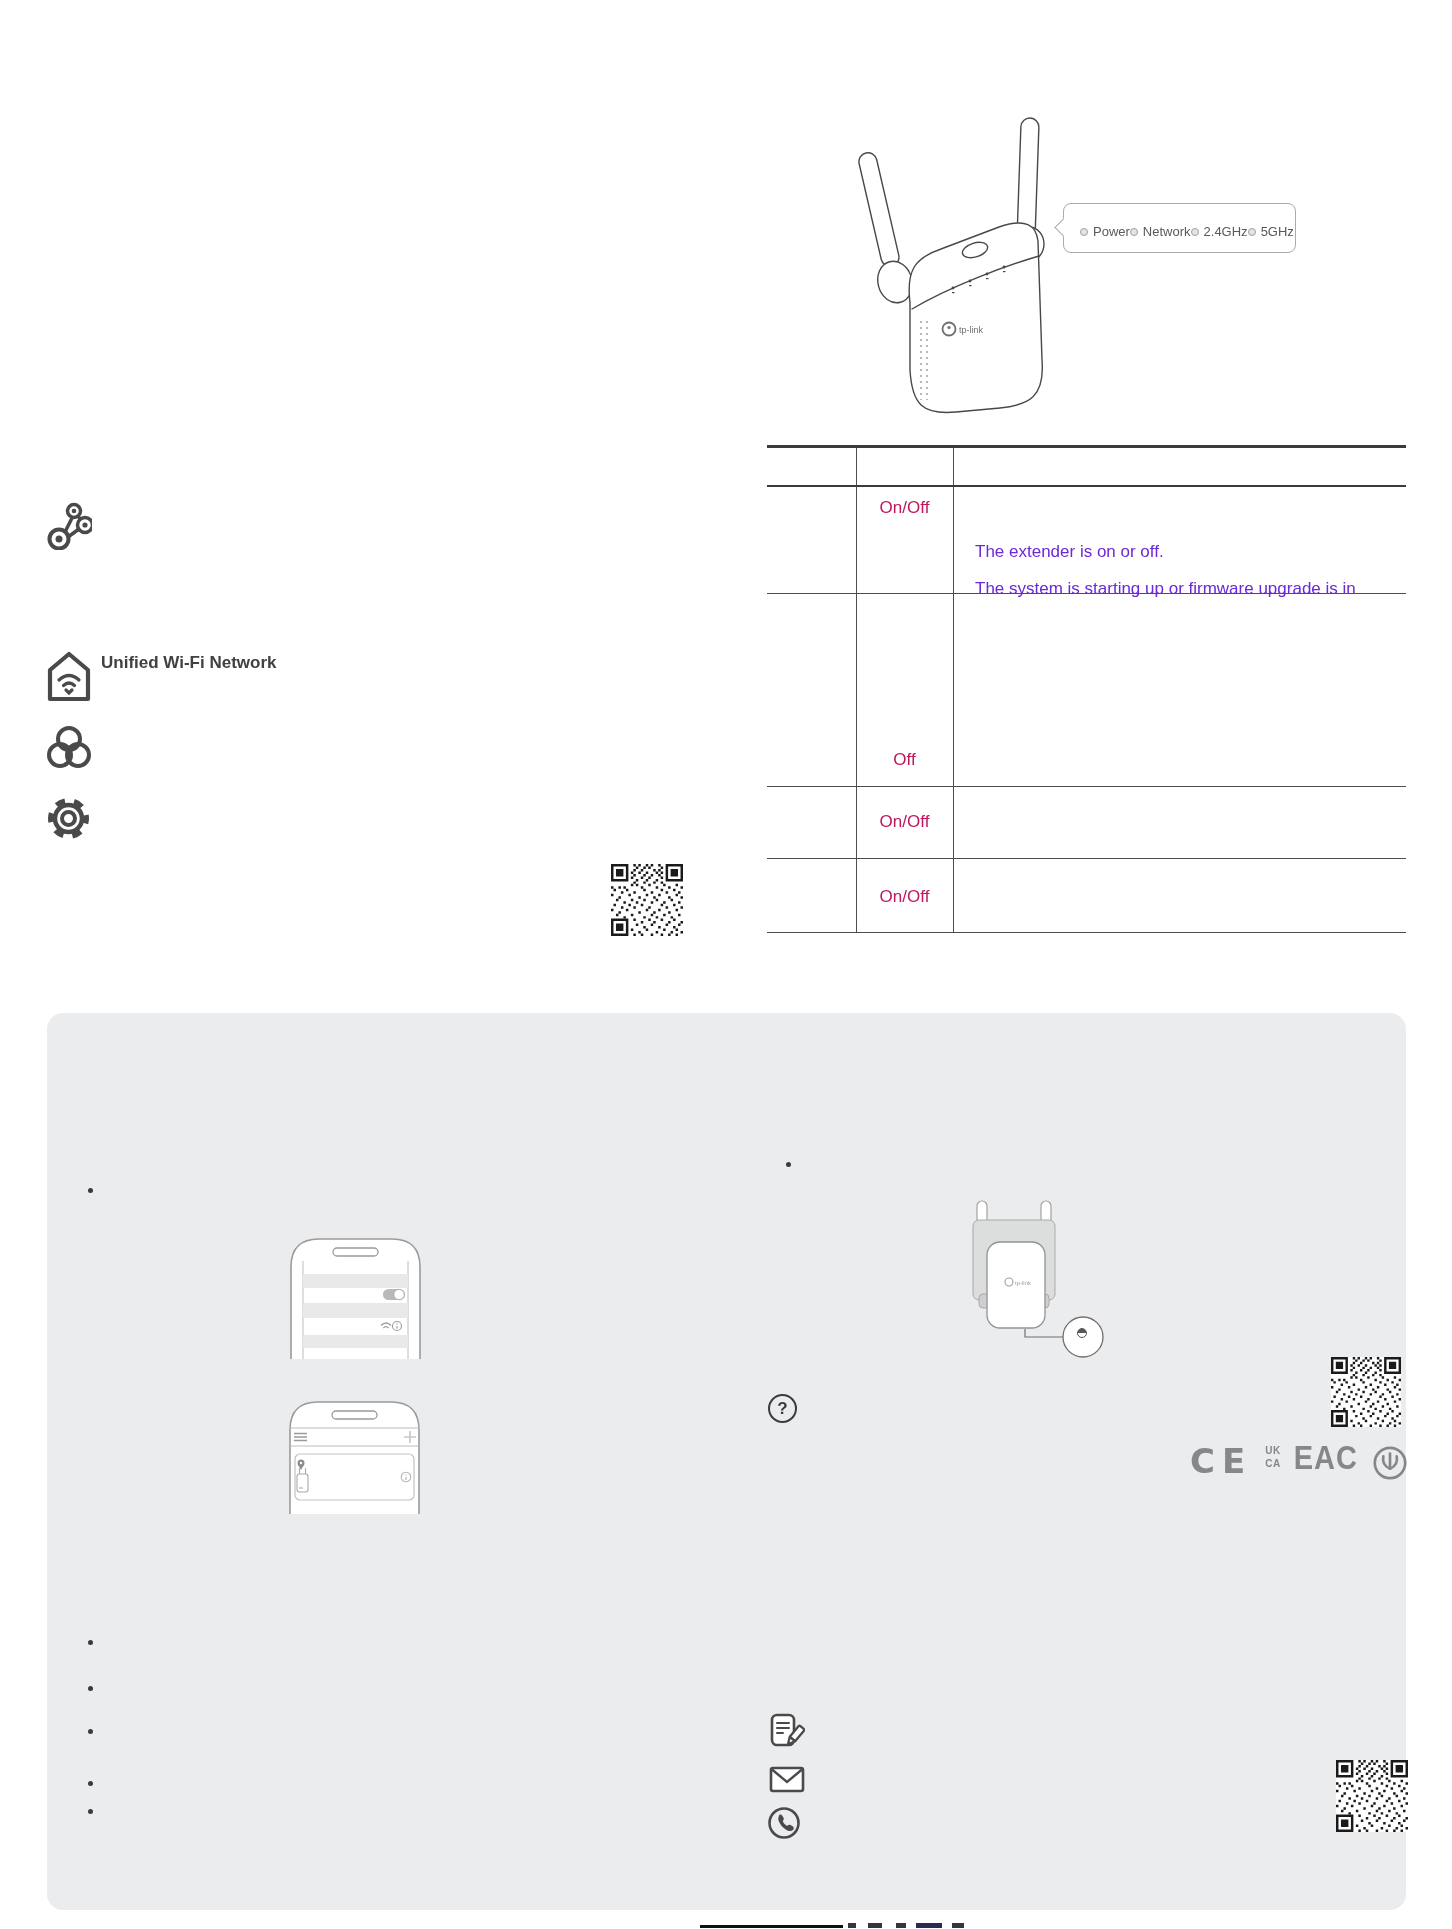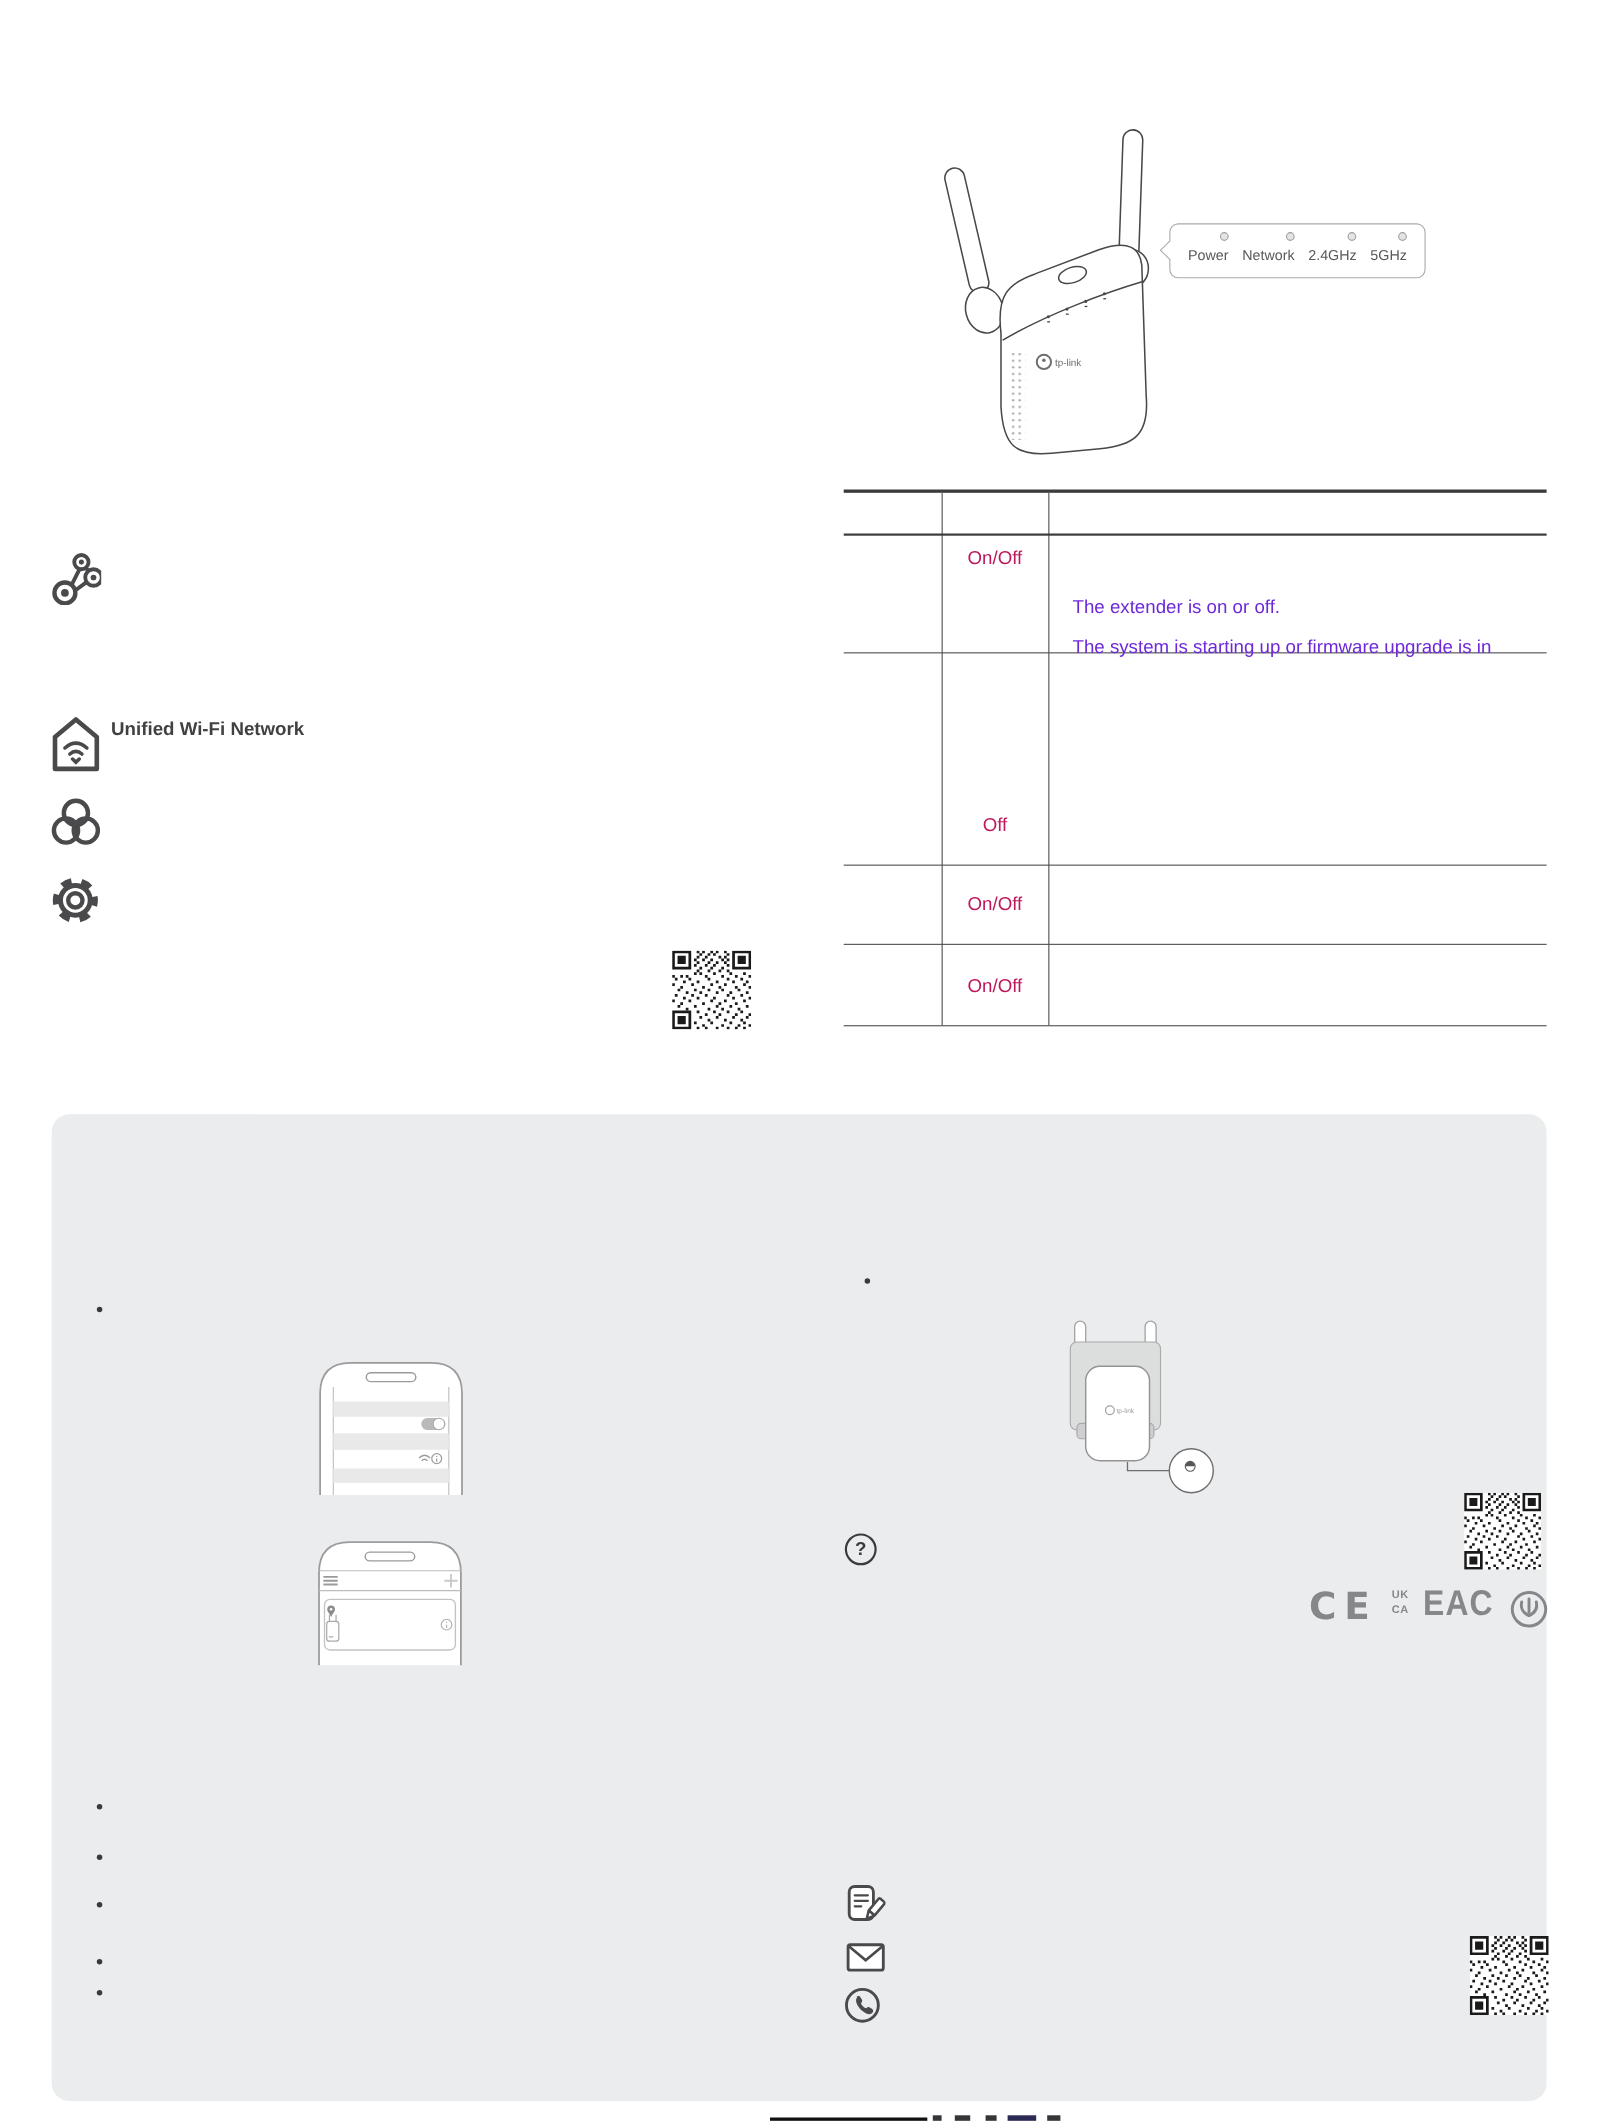--- a/index.html
+++ b/index.html
@@ -6,21 +6,21 @@
   #page{position:relative;width:1452px;height:1929px;background:#fff;overflow:hidden;
         font-family:"Liberation Sans","DejaVu Sans",sans-serif;color:#565759;}
   .abs{position:absolute;}
 
   
   .callout{position:absolute;left:1063px;top:203px;width:233px;height:50px;background:#fff;
            border:1px solid #a9abad;border-radius:8px;box-sizing:border-box;
            display:flex;justify-content:space-between;padding:7px 16px 0 16px;}
   .callout-notch{position:absolute;left:-7px;top:17px;width:12px;height:12px;background:#fff;
            border-left:1px solid #a9abad;border-bottom:1px solid #a9abad;transform:rotate(45deg);}
-  .led-item{display:flex;flex-direction:column;align-items:flex-end;gap:5px;}
+  .led-item{display:flex;flex-direction:row;align-items:center;gap:5px;}
   .led-dot{width:8px;height:8px;border-radius:50%;background:#e4e4e5;border:1px solid #9e9fa1;box-sizing:border-box;}
   .led-label{font-size:13px;color:#58595b;white-space:nowrap;}
 
   
   .ledtbl{position:absolute;left:767px;top:445px;width:639px;height:488px;
           border-top:3px solid #3b3b3c;border-bottom:1px solid #4d4d4f;box-sizing:border-box;}
   .tv{position:absolute;top:0;bottom:0;width:1px;background:#4d4d4f;}
   .th-line{position:absolute;left:0;right:0;top:37px;height:2px;background:#3b3b3c;}
   .tr-line{position:absolute;left:0;right:0;height:1px;background:#4d4d4f;}
   .tstatus{position:absolute;left:89px;width:97px;text-align:center;font-size:17px;color:#be185d;}
@@ -129,21 +129,21 @@
     <div class="tv" style="left:89px"></div>
     <div class="tv" style="left:186px"></div>
     <div class="th-line"></div>
     <div class="tr-line" style="top:145px"></div>
     <div class="tr-line" style="top:338px"></div>
     <div class="tr-line" style="top:410px"></div>
 
     <div class="tstatus" style="top:50px">On/Off</div>
     <div class="tdesc" style="top:50px">The extender is on or off.</div>
     <div class="tdesc" style="top:87px">The system is starting up or firmware upgrade is in</div>
-    <div class="tstatus" style="top:292px">Off</div>
+    <div class="tstatus" style="top:302px">Off</div>
     <div class="tstatus" style="top:364px">On/Off</div>
     <div class="tstatus" style="top:439px">On/Off</div>
   </div>
 
   <svg class="abs" style="left:46px;top:502px" width="46" height="48" viewBox="0 0 46 48">
     <g stroke="#4a4a4c" stroke-width="3.5" fill="none" stroke-linecap="round">
       <path d="M19,30 L26,16"></path>
         <path d="M31,13 L36,19"></path>
         <path d="M22,35 L33,27"></path>
     </g>

